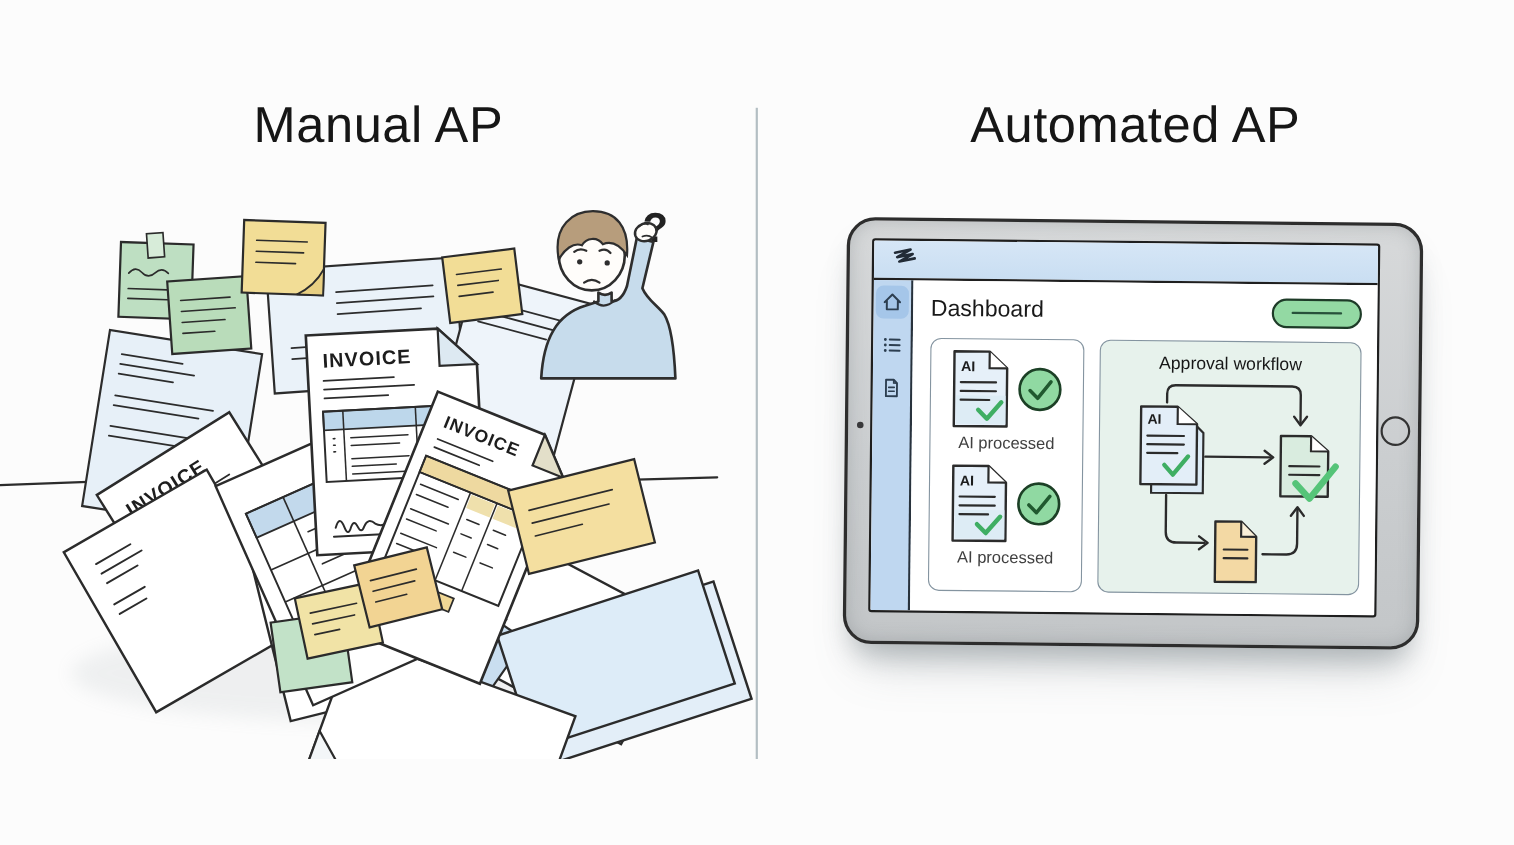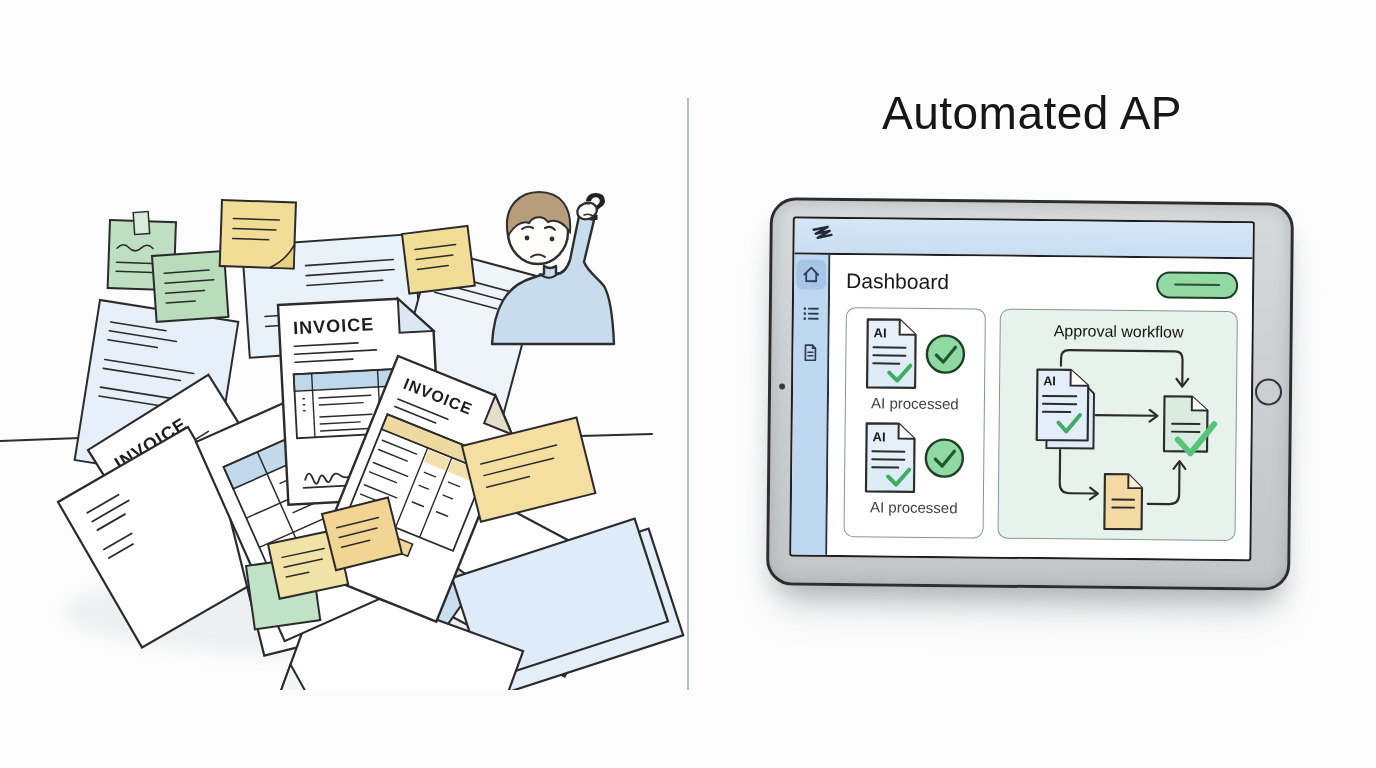--- a/index.html
+++ b/index.html
@@ -63,20 +63,21 @@
   .card.workflow { flex:1; background:#e7f2ec; padding:4px 8px 6px;
     display:flex; flex-direction:column; }
   .wf-title { text-align:center; font-size:16px; font-weight:500; color:#161616; margin-top:8px; }
   .flow-svg { flex:1; width:100%; }
 </style>
 </head>
 <body>
 
 <div class="stage">
 
+  <h1 class="panel-title left">Manual AP</h1>
   <h1 class="panel-title right">Automated AP</h1>
   <div class="divider"></div>
 
   <svg class="pile-svg" viewBox="0 0 690 540">
     <defs>
       <filter id="blur8" x="-40%" y="-40%" width="180%" height="180%">
         <feGaussianBlur stdDeviation="8"></feGaussianBlur>
       </filter>
     </defs>
 

